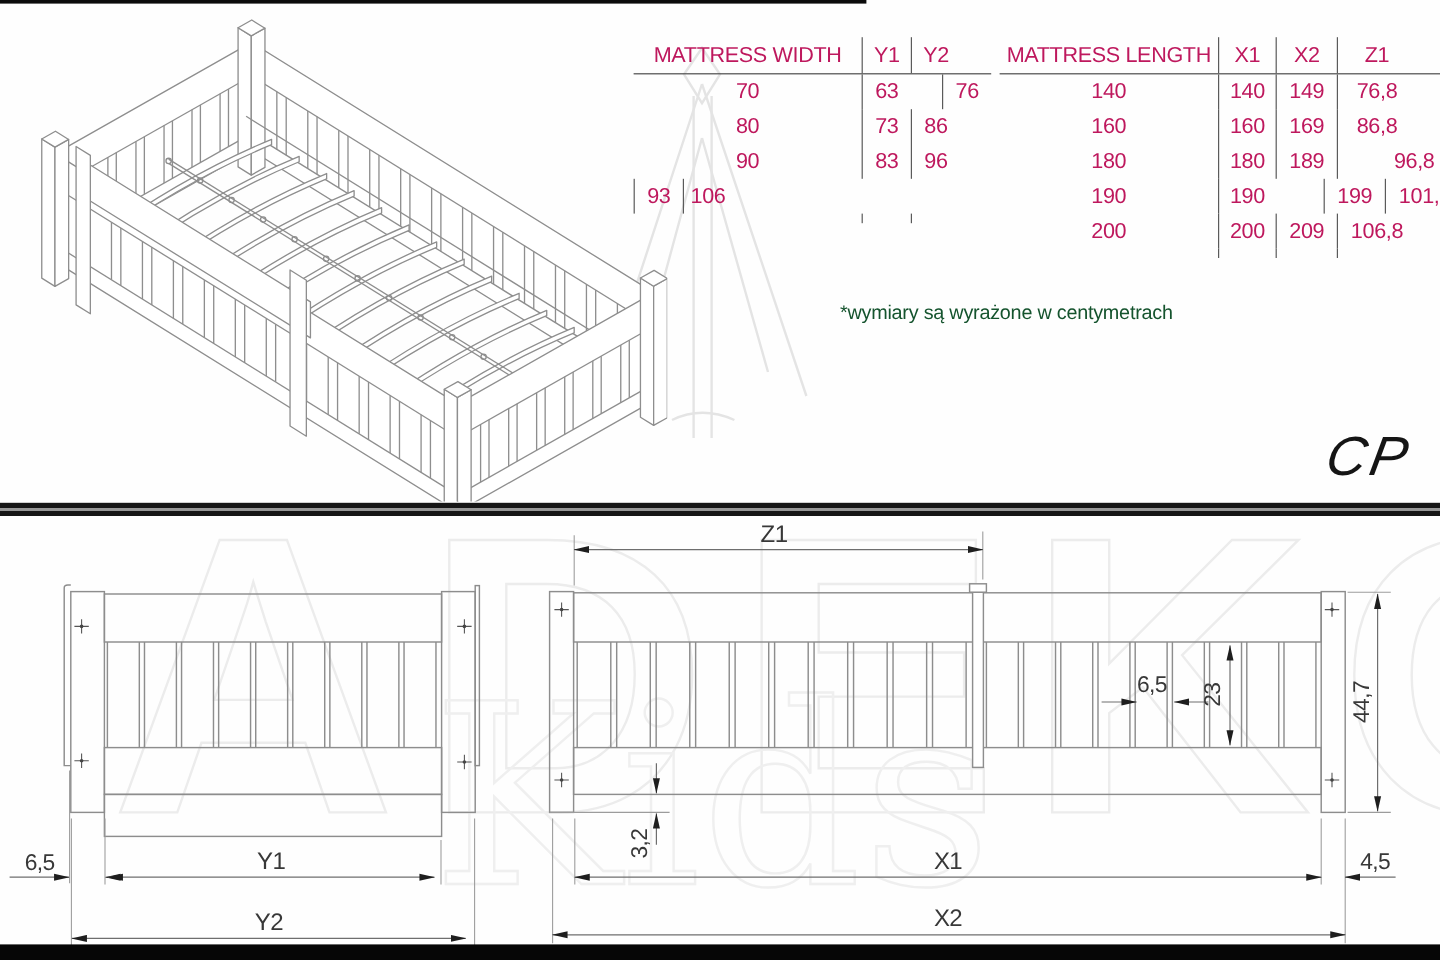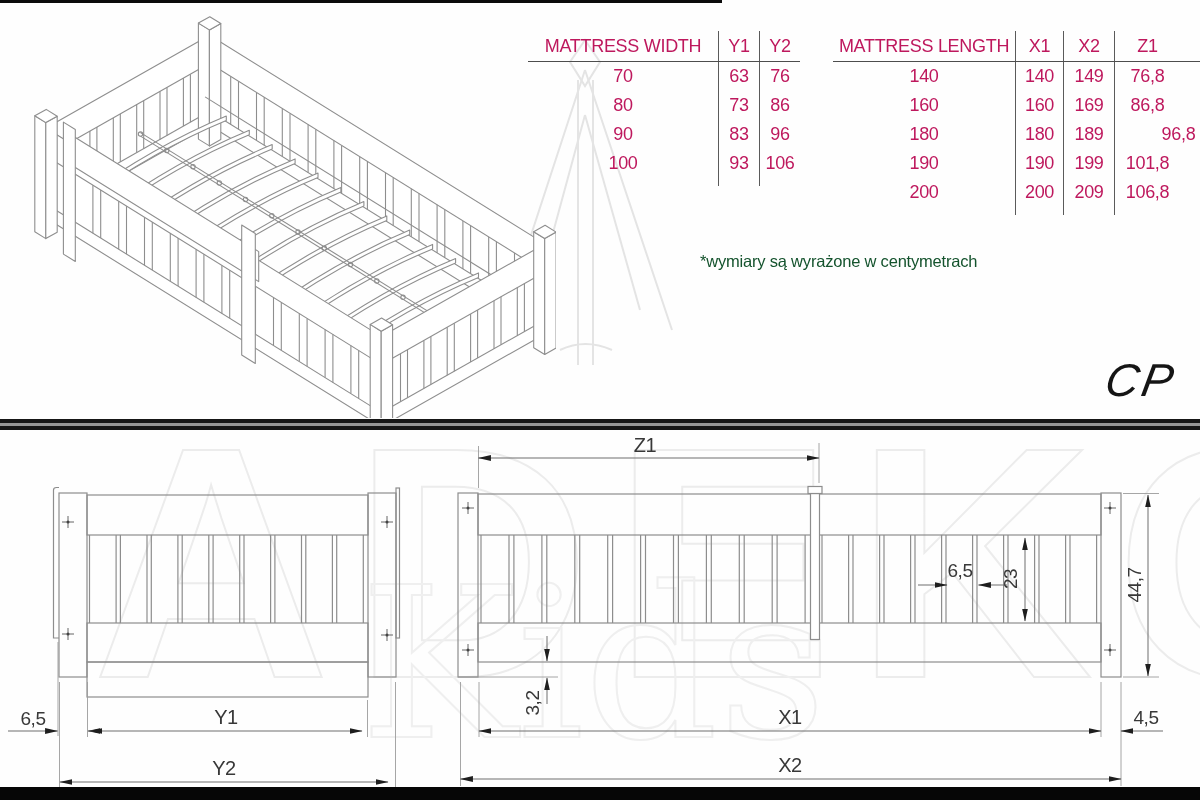--- a/index.html
+++ b/index.html
@@ -196,34 +196,33 @@
 
   <div id="table-width" class="dtable" style="left:528px;top:29px;">
       <div class="trow thead">
         <div class="tc name" style="width: 190px;">MATTRESS WIDTH</div>
         <div class="tc val" style="width: 40px;">Y1</div>
         <div class="tc val" style="width: 40px;">Y2</div>
       </div>
       <div class="trow">
         <div class="tc name" style="width: 190px;">70</div>
         <div class="tc val" style="width: 40px;">63</div>
-        <div class="tc val" style="width: 40px;">76</div>
+        <div class="tc val" style="width: 40px; margin-left: 26px;">76</div>
       </div>
       <div class="trow">
         <div class="tc name" style="width: 190px;">80</div>
         <div class="tc val" style="width: 40px;">73</div>
         <div class="tc val" style="width: 40px;">86</div>
       </div>
       <div class="trow">
         <div class="tc name" style="width: 190px;">90</div>
         <div class="tc val" style="width: 40px; text-align: center;">83</div>
         <div class="tc val" style="width: 40px;">96</div>
       </div>
       <div class="trow">
-        <div class="tc name" style="width: 190px;">100</div>
         <div class="tc val" style="width: 40px;">93</div>
         <div class="tc val" style="width: 40px;">106</div>
       </div>
       <div class="trow spacer">
         <div class="tc name" style="width: 190px;"></div>
         <div class="tc val" style="width: 40px;"></div>
         <div class="tc val" style="width: 40px;"></div>
       </div>
     </div>
   <div id="table-length" class="dtable" style="left:833px;top:29px;">
@@ -247,21 +246,21 @@
       </div>
       <div class="trow">
         <div class="tc name" style="width: 182px;">180</div>
         <div class="tc val" style="width: 47px;">180</div>
         <div class="tc val" style="width: 50px;">189</div>
         <div class="tc val" style="width: 65px; padding-left: 31px;">96,8</div>
       </div>
       <div class="trow">
         <div class="tc name" style="width: 182px;">190</div>
         <div class="tc val" style="width: 47px;">190</div>
-        <div class="tc val" style="width: 50px;">199</div>
+        <div class="tc val" style="width: 50px; margin-left: 40px;">199</div>
         <div class="tc val" style="width: 65px;">101,8</div>
       </div>
       <div class="trow">
         <div class="tc name" style="width: 182px;">200</div>
         <div class="tc val" style="width: 47px;">200</div>
         <div class="tc val" style="width: 50px;">209</div>
         <div class="tc val" style="width: 65px;">106,8</div>
       </div>
       <div class="trow spacer">
         <div class="tc name" style="width: 182px;"></div>

